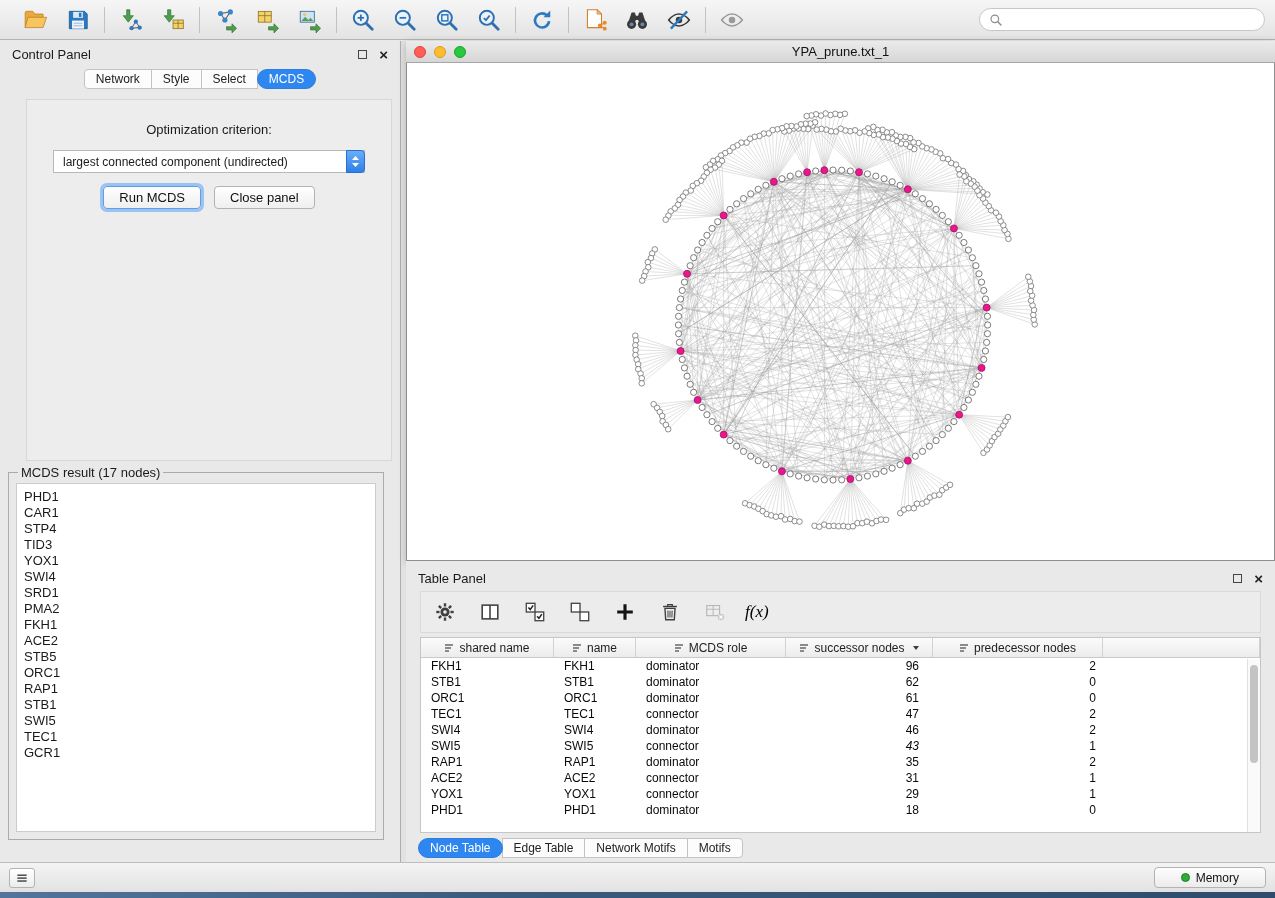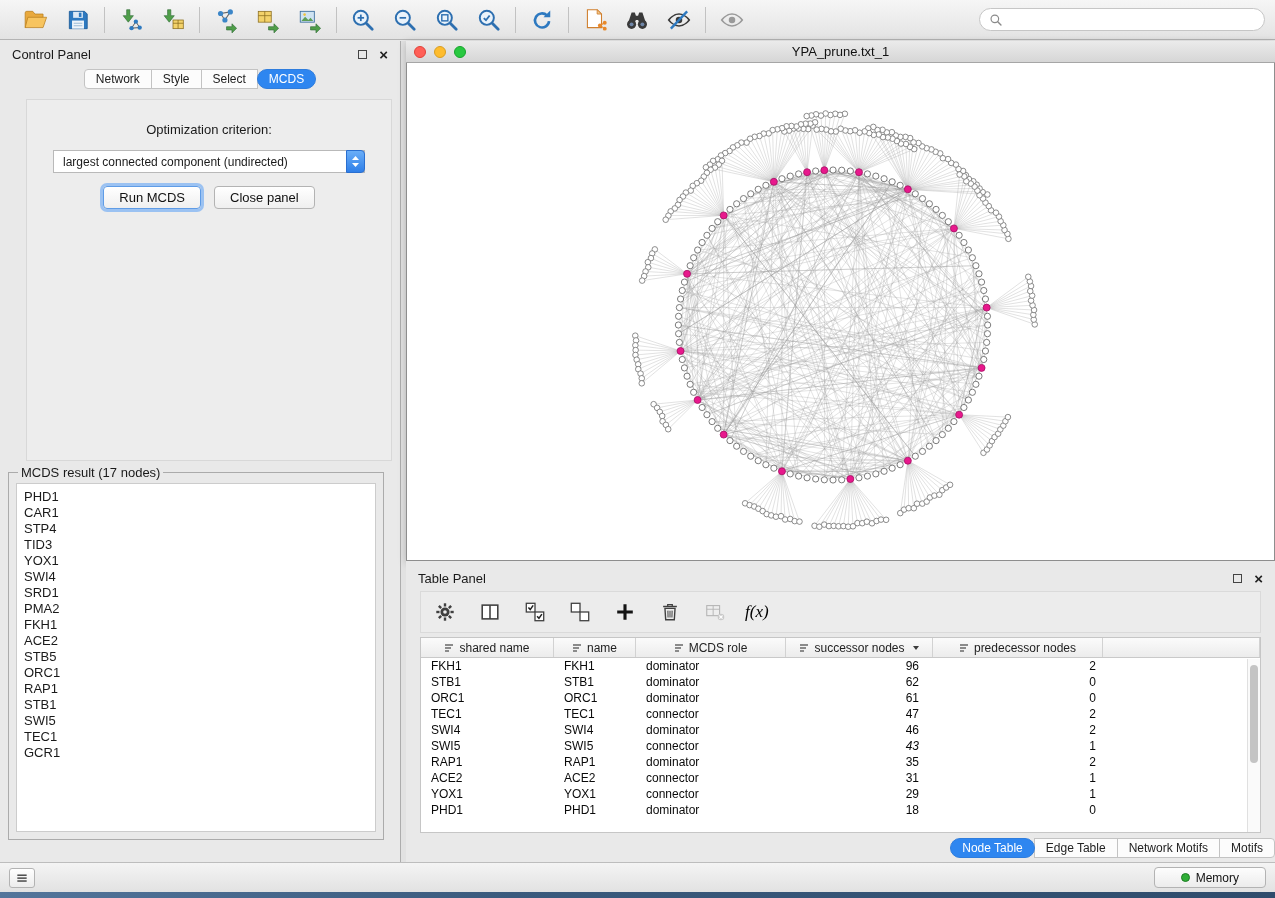--- a/index.html
+++ b/index.html
@@ -68,21 +68,21 @@
 #tbl-head{display:flex;height:20px;background:linear-gradient(#fbfbfb,#ececec);border-bottom:1px solid #c9c9c9;font-size:12px;color:#222}
 .th{display:flex;align-items:center;justify-content:center;gap:5px;border-right:1px solid #d2d2d2;overflow:hidden}
 .th-fill{flex:1}
 .tbl-row{display:flex;height:16px;font-size:12px;align-items:center;color:#0a0a0a}
 .td{overflow:hidden;white-space:nowrap;padding-left:10px}
 .td.num{text-align:right;padding-left:0;padding-right:14px}
 .td.num2{text-align:right;padding-left:0;padding-right:7px}
 .caret{width:0;height:0;border-left:3.5px solid transparent;border-right:3.5px solid transparent;border-top:4.5px solid #3c3c3c;margin-left:3px}
 #tbl-scroll{position:absolute;top:21px;right:0;bottom:0;width:13px;background:#fafafa;border-left:1px solid #e0e0e0}
 #tbl-thumb{position:absolute;left:2px;right:2px;top:6px;height:98px;background:#c4c4c4;border-radius:5px}
-#tbl-tabs{position:absolute;left:12px;right:0;bottom:4px;display:flex;justify-content:flex-end}
+#tbl-tabs{position:absolute;left:12px;right:0;bottom:4px;display:flex;justify-content:flex-start}
 
 
 #status-bar{position:absolute;left:0;right:0;bottom:6px;height:30px;background:linear-gradient(#f4f4f4,#e2e2e2);border-top:1px solid #bdbdbd;display:flex;align-items:center;padding:0 9px}
 #panel-menu-btn{width:26px;height:20px;border:1px solid #b3b3b3;border-radius:3px;background:linear-gradient(#fff,#ececec);display:flex;align-items:center;justify-content:center}
 #memory-btn{margin-left:auto;height:21px;border:1px solid #b3b3b3;border-radius:4px;background:linear-gradient(#fdfdfd,#ececec);display:flex;align-items:center;gap:6px;padding:0 26px;font-size:12px;color:#111}
 .green-dot{width:9px;height:9px;border-radius:50%;background:#2fae37;border:1px solid #1d7d24}
 #desktop-strip{position:absolute;left:0;right:0;bottom:0;height:6px;background:linear-gradient(90deg,#53759b,#3a5a7d 40%,#2f4c6c)}
 </style>
 </head>
 <body>

